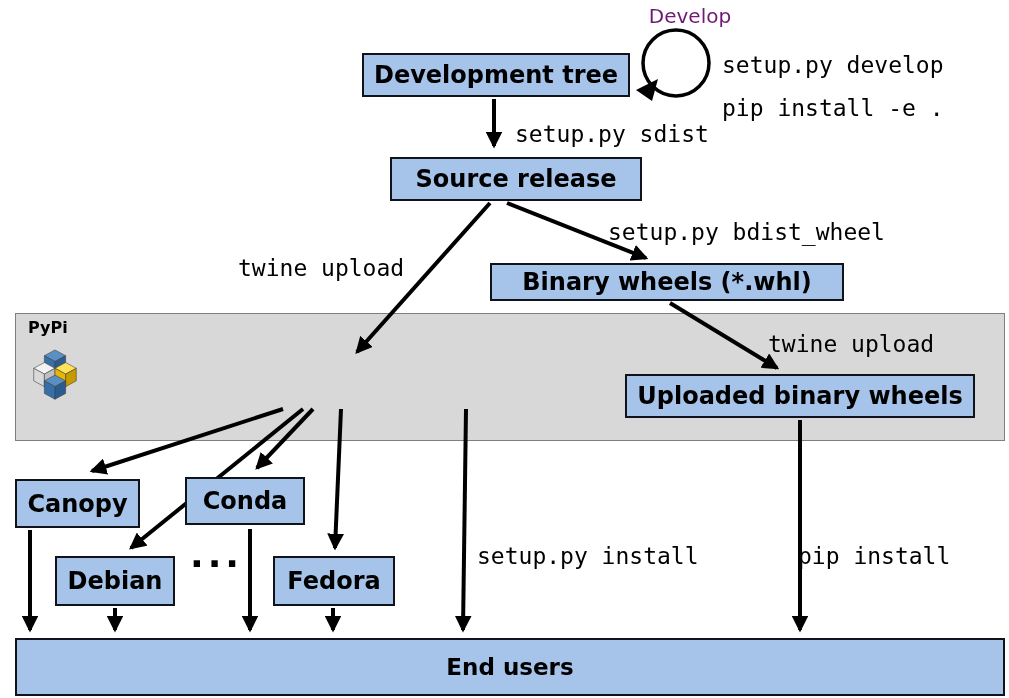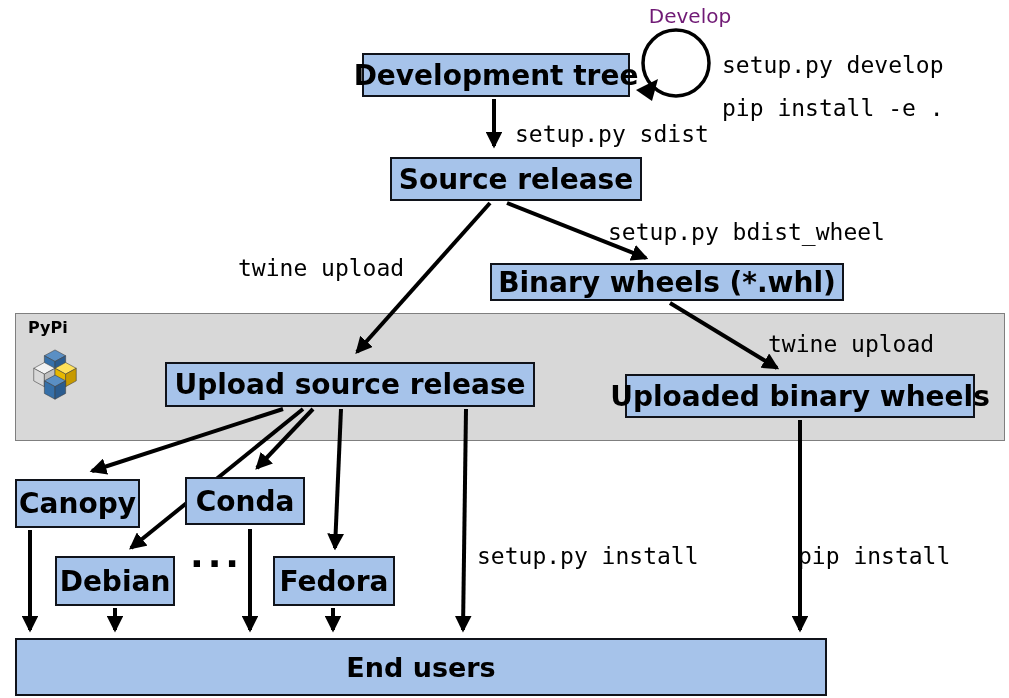--- a/index.html
+++ b/index.html
@@ -15,21 +15,21 @@
     background:#d8d8d8;
     border:1px solid #7f7f7f;
     box-sizing:border-box;
   }
   .box{
     position:absolute;
     background:#a6c3ea;
     border:2px solid #10131a;
     box-sizing:border-box;
     display:flex;align-items:center;justify-content:center;
-    font-weight:bold;font-size:28px;color:#000;
+    font-weight:bold;font-size:24px;color:#000;
     z-index:3;
     white-space:nowrap;
   }
   .cmd{
     position:absolute;
     font-family:"DejaVu Sans Mono","Liberation Mono",monospace;
     font-size:23px;color:#000;
     white-space:pre;
     z-index:4;
   }
@@ -114,33 +114,32 @@
       <path d="M333,608 L333,630" marker-end="url(#ah)"></path>
     </g>
   </svg>
 
   <div class="box" style="left:362px;top:53px;width:268px;height:44px;">Development tree</div>
 
   <div class="box" style="left:390px;top:157px;width:252px;height:44px;">Source release</div>
 
   <div class="box" style="left:490px;top:263px;width:354px;height:38px;">Binary wheels (*.whl)</div>
 
-  <div class="box" style="left:165px;top:362px;width:370px;height:45px;">Upload source release</div>
 
   <div class="box" style="left:625px;top:374px;width:350px;height:44px;">Uploaded binary wheels</div>
 
   <div class="box" style="left:15px;top:479px;width:125px;height:49px;">Canopy</div>
 
   <div class="box" style="left:185px;top:477px;width:120px;height:48px;">Conda</div>
 
   <div class="box" style="left:55px;top:556px;width:120px;height:50px;">Debian</div>
 
   <div class="box" style="left:273px;top:556px;width:122px;height:50px;">Fedora</div>
 
-  <div class="box" style="left:15px;top:638px;width:812px;height:58px;font-size:27px;">End users</div>
+  <div class="box" style="left:15px;top:638px;width:990px;height:58px;font-size:23px;">End users</div>
 
   <div class="ellipsis" style="left:190px;top:534px;">...</div>
 
   <div class="plain-label" style="left:640px;top:4px;width:100px;text-align:center;">Develop</div>
 
   <div class="cmd" style="left:722px;top:52px;">setup.py develop</div>
 
   <div class="cmd" style="left:722px;top:95px;">pip install -e .</div>
 
   <div class="cmd" style="left:515px;top:121px;">setup.py sdist</div>

